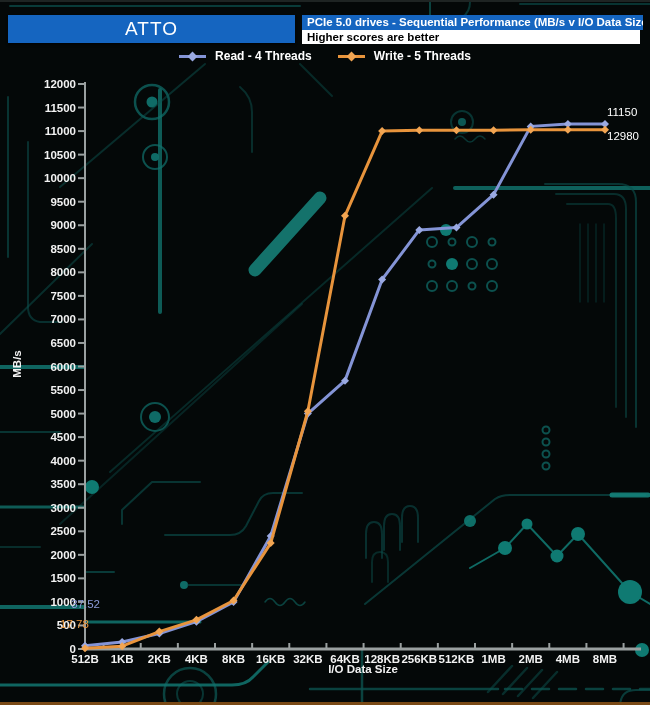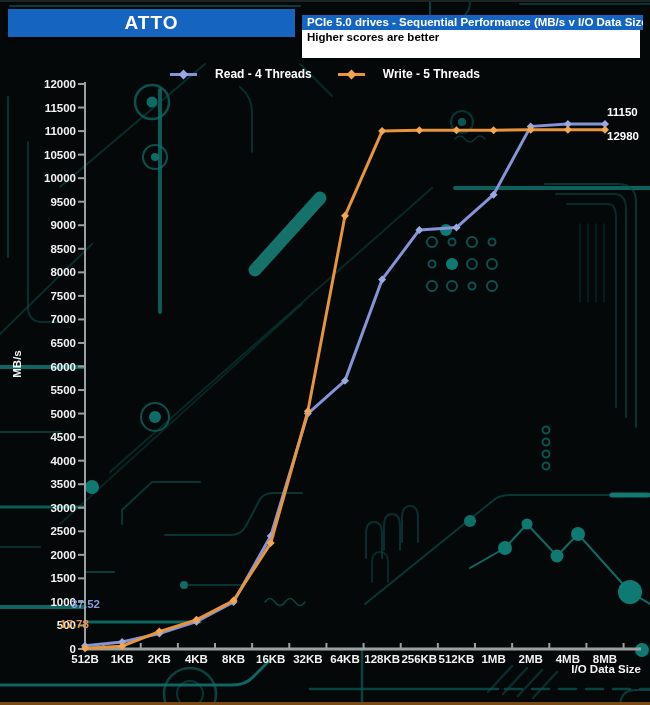--- a/index.html
+++ b/index.html
@@ -5,53 +5,53 @@
   html,body{margin:0;padding:0;background:#000;}
   .frame{
     position:relative;width:650px;height:705px;box-sizing:border-box;
     background:#040808;overflow:hidden;
     font-family:"Liberation Sans",sans-serif;
     border-top:2px solid #1e2423;
     border-bottom:3px solid #7a4a16;
   }
   .circuit{position:absolute;left:0;top:0;}
   .atto-box{
-    position:absolute;left:8px;top:7px;width:287px;height:28px;
+    position:absolute;left:8px;top:13px;width:287px;height:28px;
     background:#1565c0;display:flex;align-items:center;justify-content:center;
-    color:#fff;font-size:19px;font-weight:700;letter-spacing:1px;
+    color:#fff;font-size:19px;font-weight:400;letter-spacing:1px;
     box-shadow:0 2px 2px rgba(0,0,0,.55);
   }
   .title-bar{
     position:absolute;left:302px;top:13px;width:341px;height:15px;box-sizing:border-box;
     background:#1565c0;color:#fff;font-size:11.5px;font-weight:700;line-height:15px;
     padding-left:5px;white-space:nowrap;overflow:hidden;
   }
   .subtitle-bar{
-    position:absolute;left:302px;top:28px;width:338px;height:28px;box-sizing:border-box;
+    position:absolute;left:302px;top:28px;width:338px;height:14px;box-sizing:border-box;
     background:#ffffff;color:#000;font-size:11.5px;font-weight:700;line-height:14px;
     padding-left:5px;white-space:nowrap;
   }
   .legend{position:absolute;left:0;top:47px;width:100%;display:flex;justify-content:center;gap:26px;}
-  .legend-item{display:flex;align-items:center;gap:18px;color:#fff;font-size:12px;font-weight:700;margin-top:18px;}
+  .legend-item{display:flex;align-items:center;gap:9px;color:#fff;font-size:12px;font-weight:700;}
   .marker{position:relative;width:27px;height:9px;}
   .marker .bar{position:absolute;left:0;top:3px;width:27px;height:3px;background:var(--c,#888);}
   .marker .dia{position:absolute;left:10px;top:1px;width:7px;height:7px;transform:rotate(45deg);background:var(--c2,#aaa);}
   #chart-svg{position:absolute;left:0;top:0;}
   .tick{font-family:"Liberation Sans",sans-serif;font-size:11.5px;font-weight:700;fill:#f2f2f2;}
-  .ann{position:absolute;font-size:11.5px;font-weight:700;white-space:nowrap;}
+  .ann{position:absolute;font-size:11.5px;font-weight:400;white-space:nowrap;}
   .ann-read{left:60px;top:596px;width:40px;text-align:right;color:#8c9bda;}
   .ann-write{left:60px;top:616px;width:40px;text-align:left;color:#e8973f;}
   .ann-read-end{left:607px;top:104px;color:#fff;}
   .ann-write-end{left:607px;top:128px;color:#fff;}
   .ylabel-title{
     position:absolute;left:17px;top:362px;transform:translate(-50%,-50%) rotate(-90deg);
     color:#f2f2f2;font-size:11.5px;font-weight:700;
   }
   .xlabel-title{
-    position:absolute;left:85px;top:661px;width:556px;text-align:right;
+    position:absolute;left:85px;top:661px;width:556px;text-align:center;
     color:#f2f2f2;font-size:11.5px;font-weight:700;
   }
 </style>
 </head>
 <body>
 
 <div class="frame">
 
   <svg class="circuit" width="650" height="705" viewBox="0 0 650 705">
     <g fill="none" stroke="#0c514e" stroke-width="2" stroke-linecap="round" stroke-linejoin="round">

